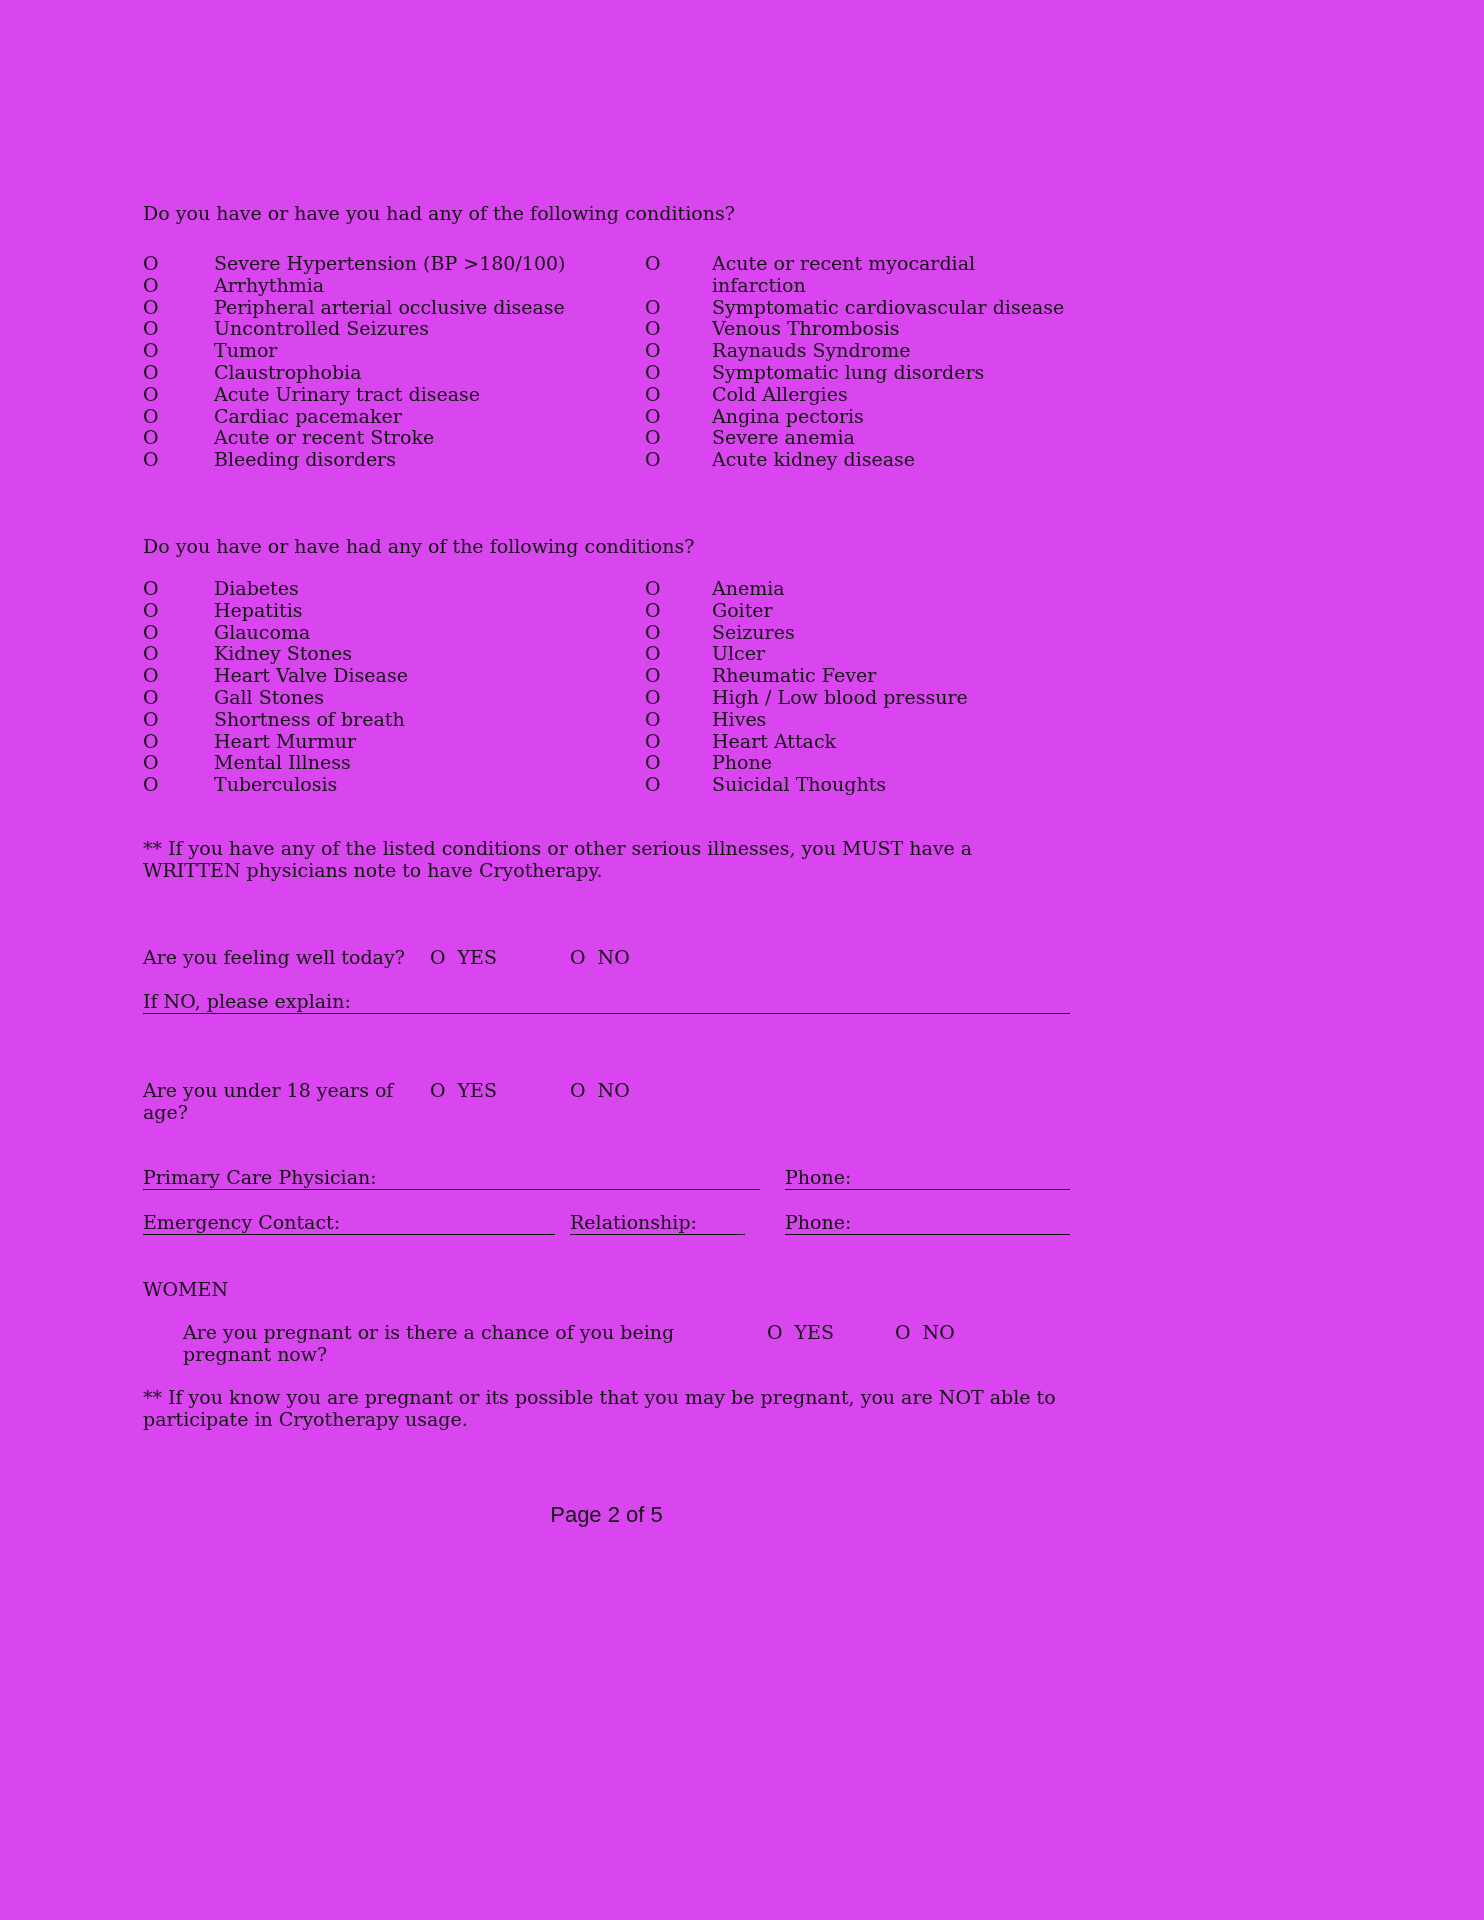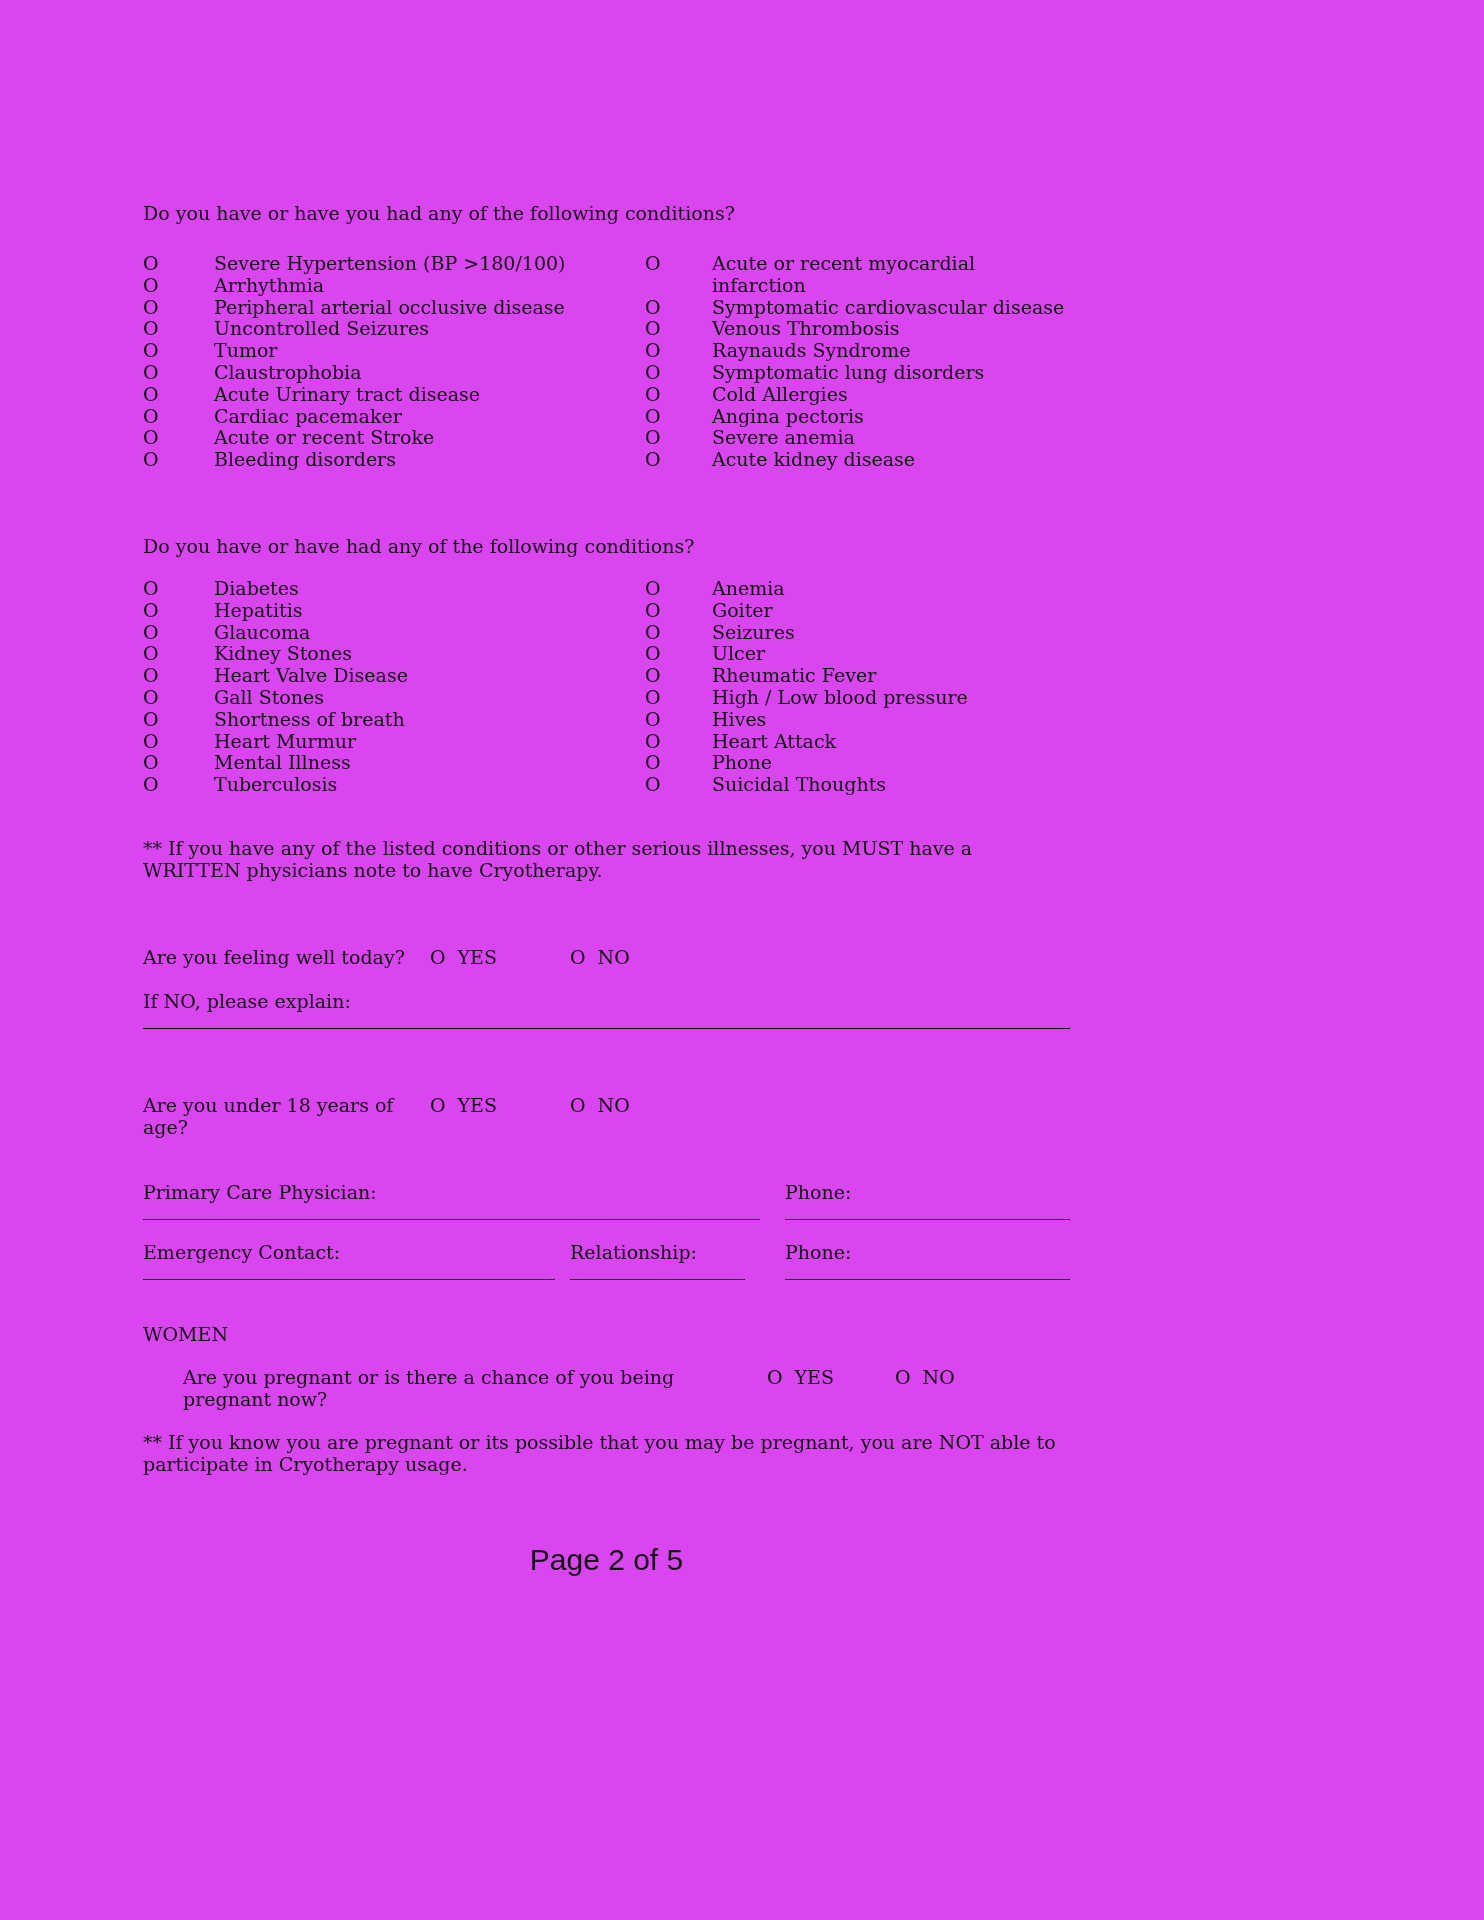--- a/index.html
+++ b/index.html
@@ -62,42 +62,42 @@
   .w140 { width: 140px; flex: 0 0 140px; }
   .w584 { width: 584px; flex: 0 0 584px; margin-left: 40px; }
   .w128 { width: 128px; flex: 0 0 128px; }
   .linerow {
     display: flex;
     align-items: baseline;
   }
   .seg {
     display: inline-block;
     border-bottom: 1.5px solid #141414;
-    padding-bottom: 16px;
+    padding-bottom: 1px;
     white-space: nowrap;
   }
   .mt22 { margin-top: 22px; }
   .mt43 { margin-top: 43px; }
   .mt21 { margin-top: 21px; }
   .gap25 { width: 25px; flex: 0 0 25px; }
   .gap15 { width: 15px; flex: 0 0 15px; }
   .gap40 { width: 40px; flex: 0 0 40px; }
   .grow { flex: 1; }
   .seg.w617 { width: 617px; flex: 0 0 617px; box-sizing: border-box; }
   .seg.w412 { width: 412px; flex: 0 0 412px; box-sizing: border-box; }
   .seg.w175 { width: 175px; flex: 0 0 175px; box-sizing: border-box; }
   .seg.w285 { flex: 1; box-sizing: border-box; }
   .women-heading { margin-top: 43px; }
   .pregnant-row { margin-top: 21px; }
   .note2 { margin-top: 21px; }
   .footer {
     margin-top: 74px;
     text-align: center;
     font-family: "Liberation Sans", "DejaVu Sans", sans-serif;
-    font-size: 30px;
+    font-size: 22px;
     color: #141414;
   }
 </style>
 </head>
 <body>
 
 <div class="page">
 
   <div class="q">Do you have or have you had any of the following conditions?</div>
   <div class="cols">

